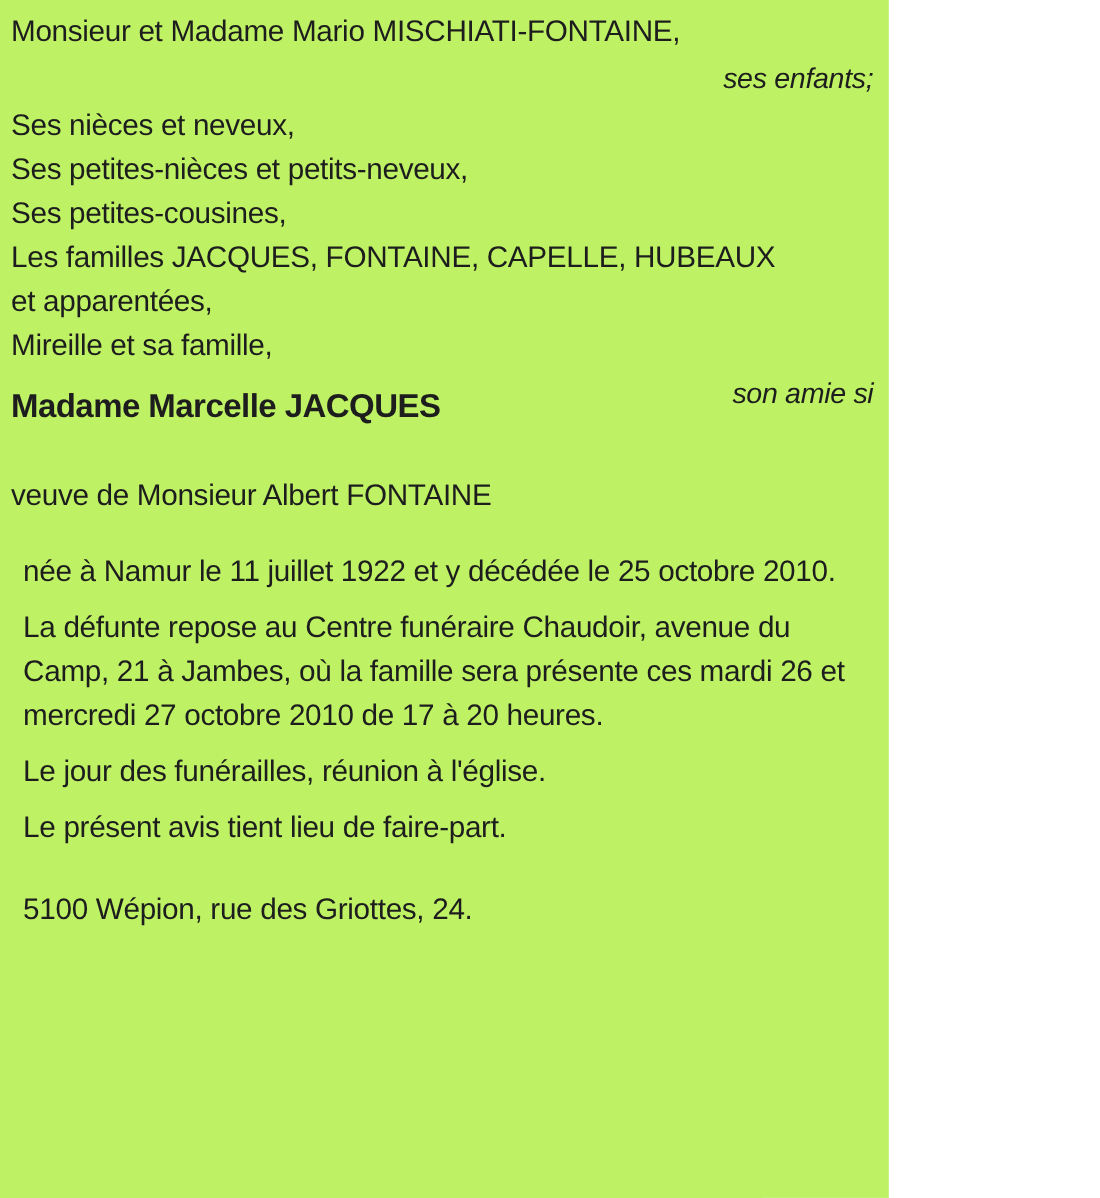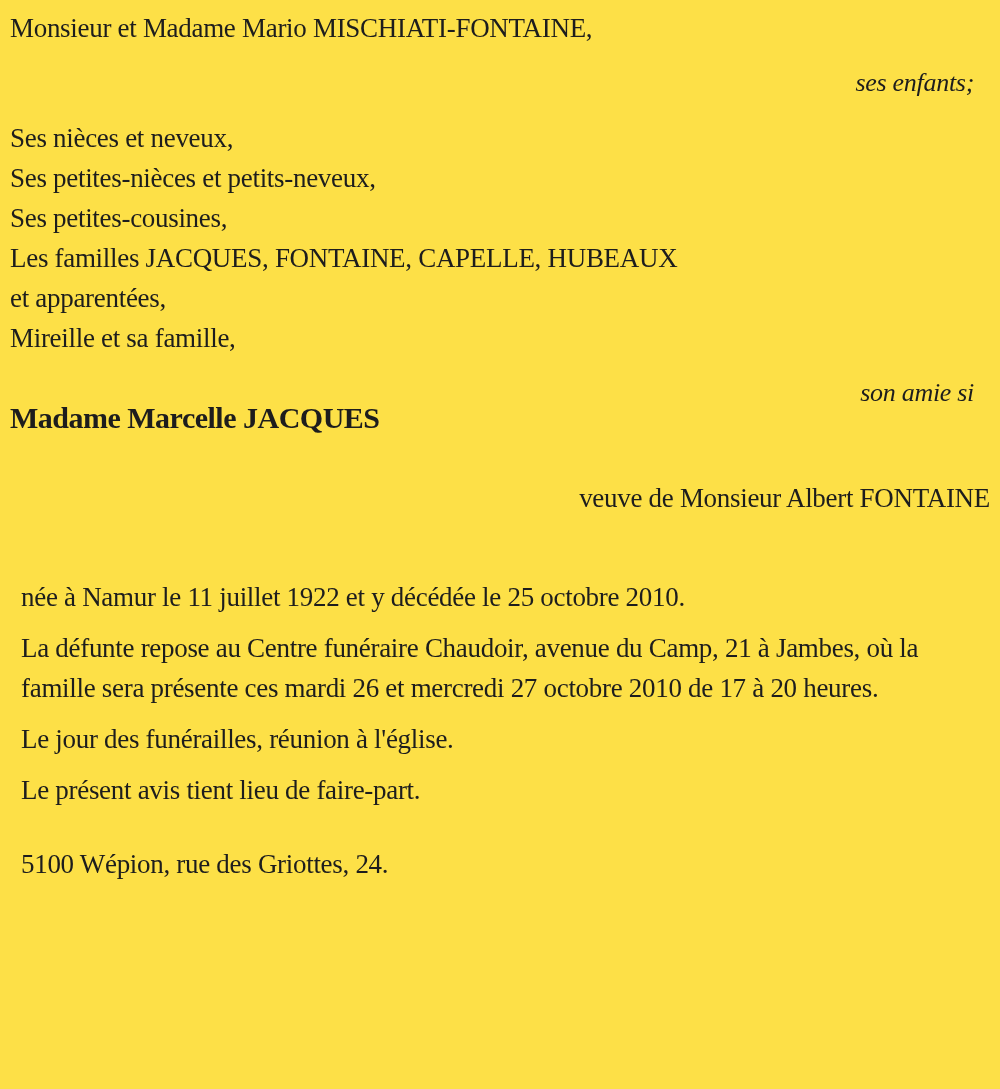--- a/index.html
+++ b/index.html
@@ -2,59 +2,58 @@
 <html><head>
 <meta charset="utf-8">
 <style>
   html, body {
     margin: 0;
     padding: 0;
     background: #ffffff;
   }
   .sheet {
     position: relative;
-    width: 1000px;
+    width: 808px;
     height: 1089px;
     box-sizing: border-box;
     padding: 8px 10px 0 10px;
-    background: #fde047;
+    background: #bef264;
     color: #1d1d1d;
-    font-family: Liberation Serif, serif;
+    font-family: Liberation Sans, sans-serif;
     letter-spacing: -0.3px;
     overflow: hidden;
   }
   .line {
     margin: 0;
     font-size: 27px;
     line-height: 40px;
     font-weight: 400;
   }
   .attribution {
-    margin: 16px;
+    margin: 4px;
     font-size: 26px;
     line-height: 38px;
     font-style: italic;
     text-align: right;
   }
   .attribution-multiline {
     margin: 0 0 -34px 0; 
   }
   .intro {
     margin: 0 0 30px 0;
   }
   .deceased-name {
     margin: 0 0 36px 0;
     font-size: 30px;
     line-height: 48px;
     font-weight: 700;
     letter-spacing: -0.5px;
   }
   .widow {
-    margin: 0 0 59px 0;
-    text-align: right;
+    margin: 0 0 29px 0;
   }
   .para {
     margin: 0 0 11px 11px;
     font-size: 27px;
     line-height: 40px;
     font-weight: 400;
   }
   .para b { font-weight: 700; }
   .address {
     margin-top: 34px;

